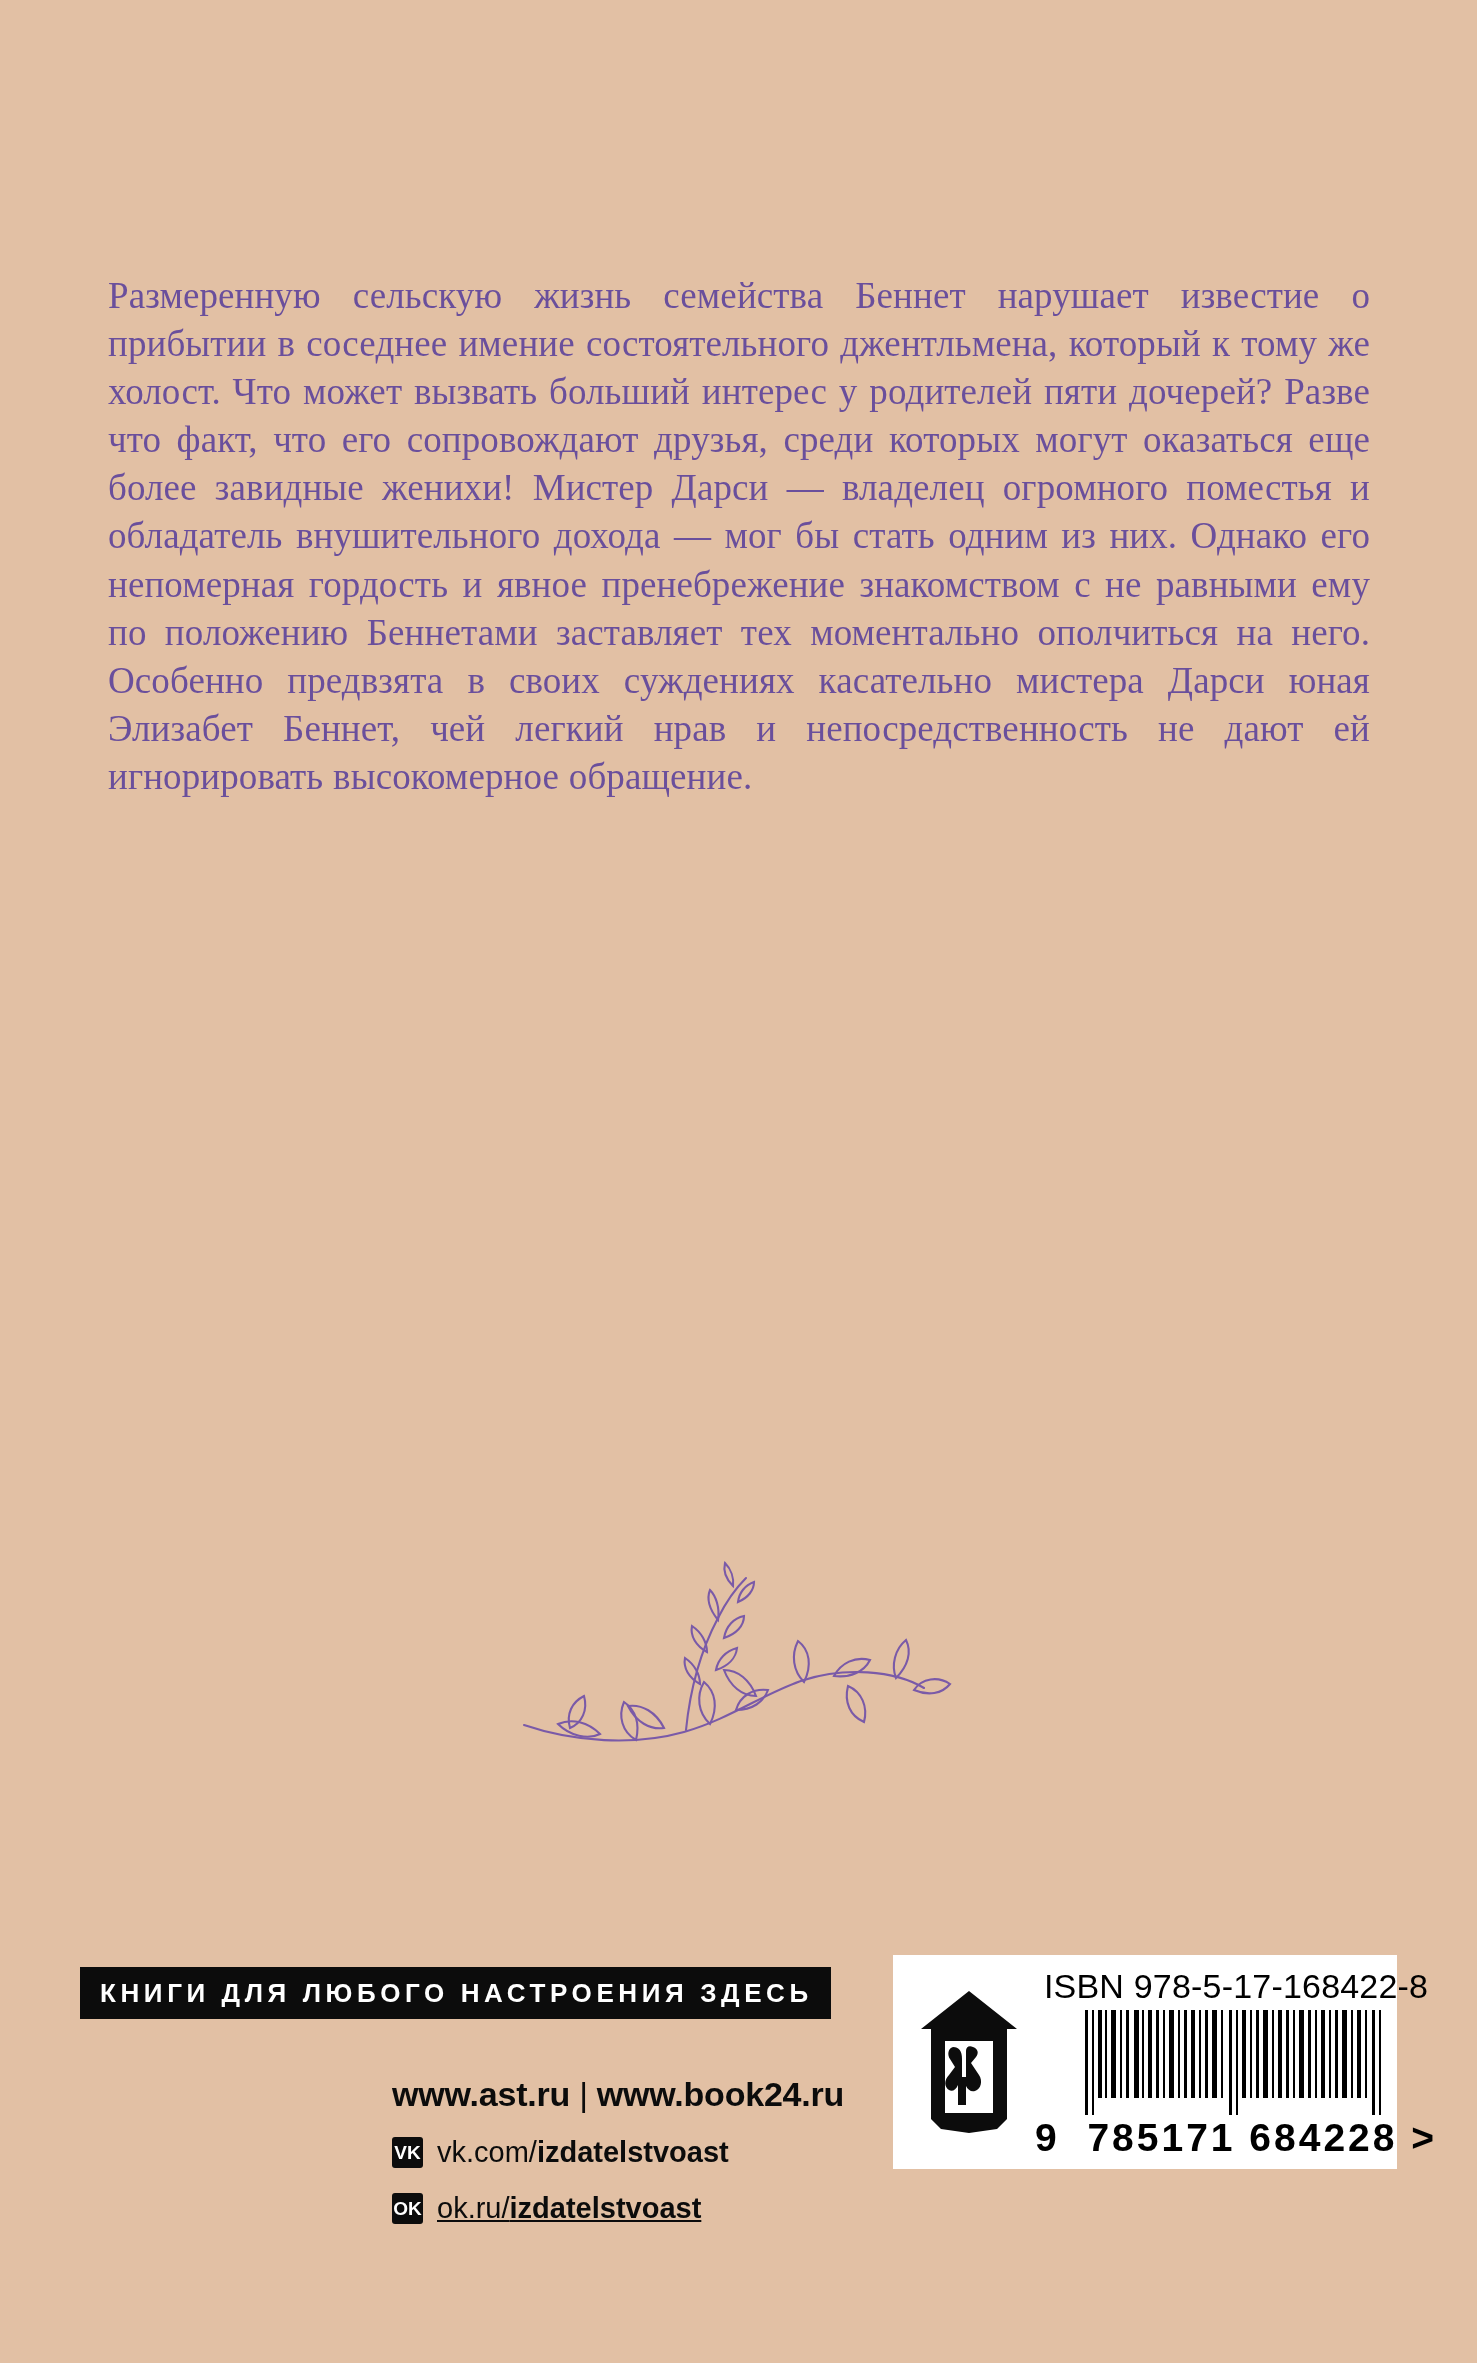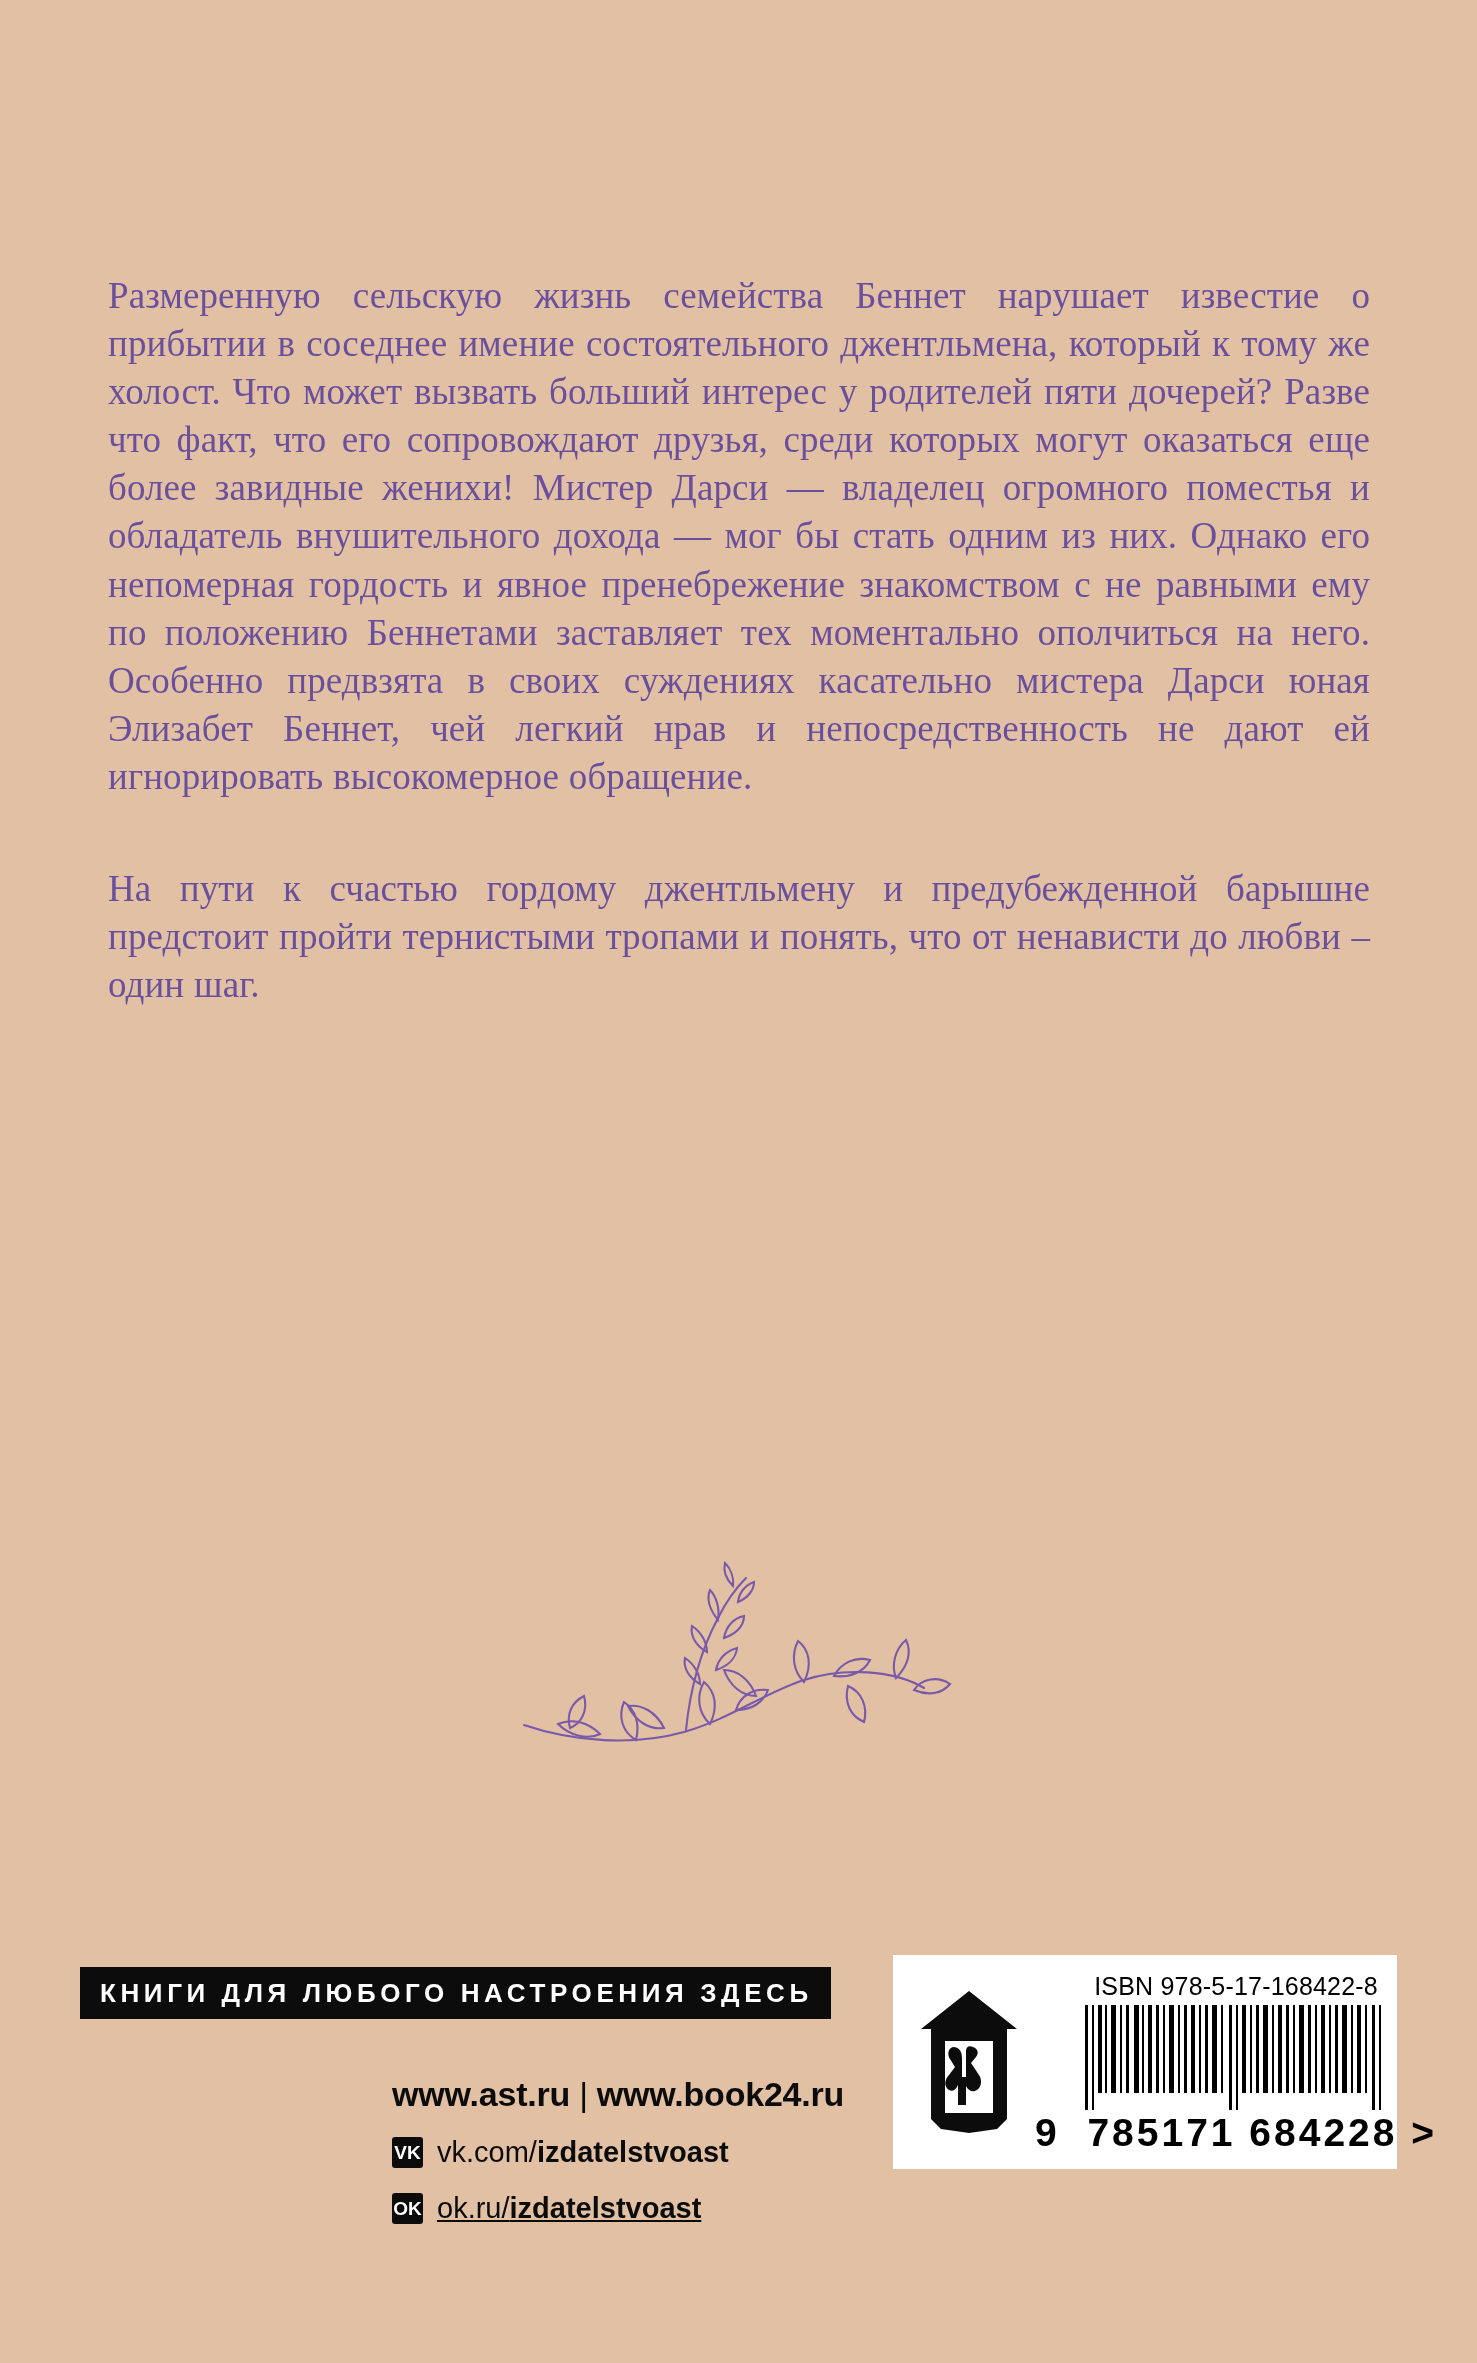--- a/index.html
+++ b/index.html
@@ -163,21 +163,21 @@
     margin-left: 16px;
     flex: 0 0 auto;
   }
   .barcode-area {
     flex: 1 1 auto;
     padding: 8px 14px 6px 6px;
     text-align: center;
   }
   .isbn-text {
     font-family: "Liberation Sans", sans-serif;
-    font-size: 25px;
+    font-size: 34px;
     color: #000;
     letter-spacing: 0.2px;
     margin-bottom: 4px;
     white-space: nowrap;
   }
   .bars {
     height: 105px;
     width: 310px;
     margin: 0 auto;
     display: block;
@@ -192,21 +192,20 @@
     font-weight: bold;
   }
 </style>
 </head>
 <body>
 
 <div class="cover">
 
   <div class="blurb">
     <p class="para-1">Размеренную сельскую жизнь семейства Беннет нарушает известие о прибытии в соседнее имение состоятельного джентльмена, который к тому же холост. Что может вызвать больший интерес у родителей пяти дочерей? Разве что факт, что его сопровождают друзья, среди которых могут оказаться еще более завидные женихи! Мистер Дарси — владелец огромного поместья и обладатель внушительного дохода — мог бы стать одним из них. Однако его непомерная гордость и явное пренебрежение знакомством с не равными ему по положению Беннетами заставляет тех моментально ополчиться на него. Особенно предвзята в своих суждениях касательно мистера Дарси юная Элизабет Беннет, чей легкий нрав и непосредственность не дают ей игнорировать высокомерное обращение.</p>
-    <p class="para-2">На пути к счастью гордому джентльмену и предубежденной барышне предстоит пройти тернистыми тропами и понять, что от ненависти до любви – один шаг.</p>
   </div>
 
   <svg class="sprig" viewBox="0 0 470 230" fill="none" xmlns="http://www.w3.org/2000/svg">
     <g stroke="#7a5aa8" stroke-width="2.1" fill="none" stroke-linecap="round">
 
       <path d="M20 165 C70 182 130 186 180 172 C226 159 262 132 300 120 C340 107 390 110 420 128"></path>
 
       <path d="M182 170 C186 130 196 92 214 58 C222 42 232 28 242 18"></path>
 
       <path d="M214 60 C206 50 202 40 206 30 C212 36 216 48 214 60 Z"></path>

